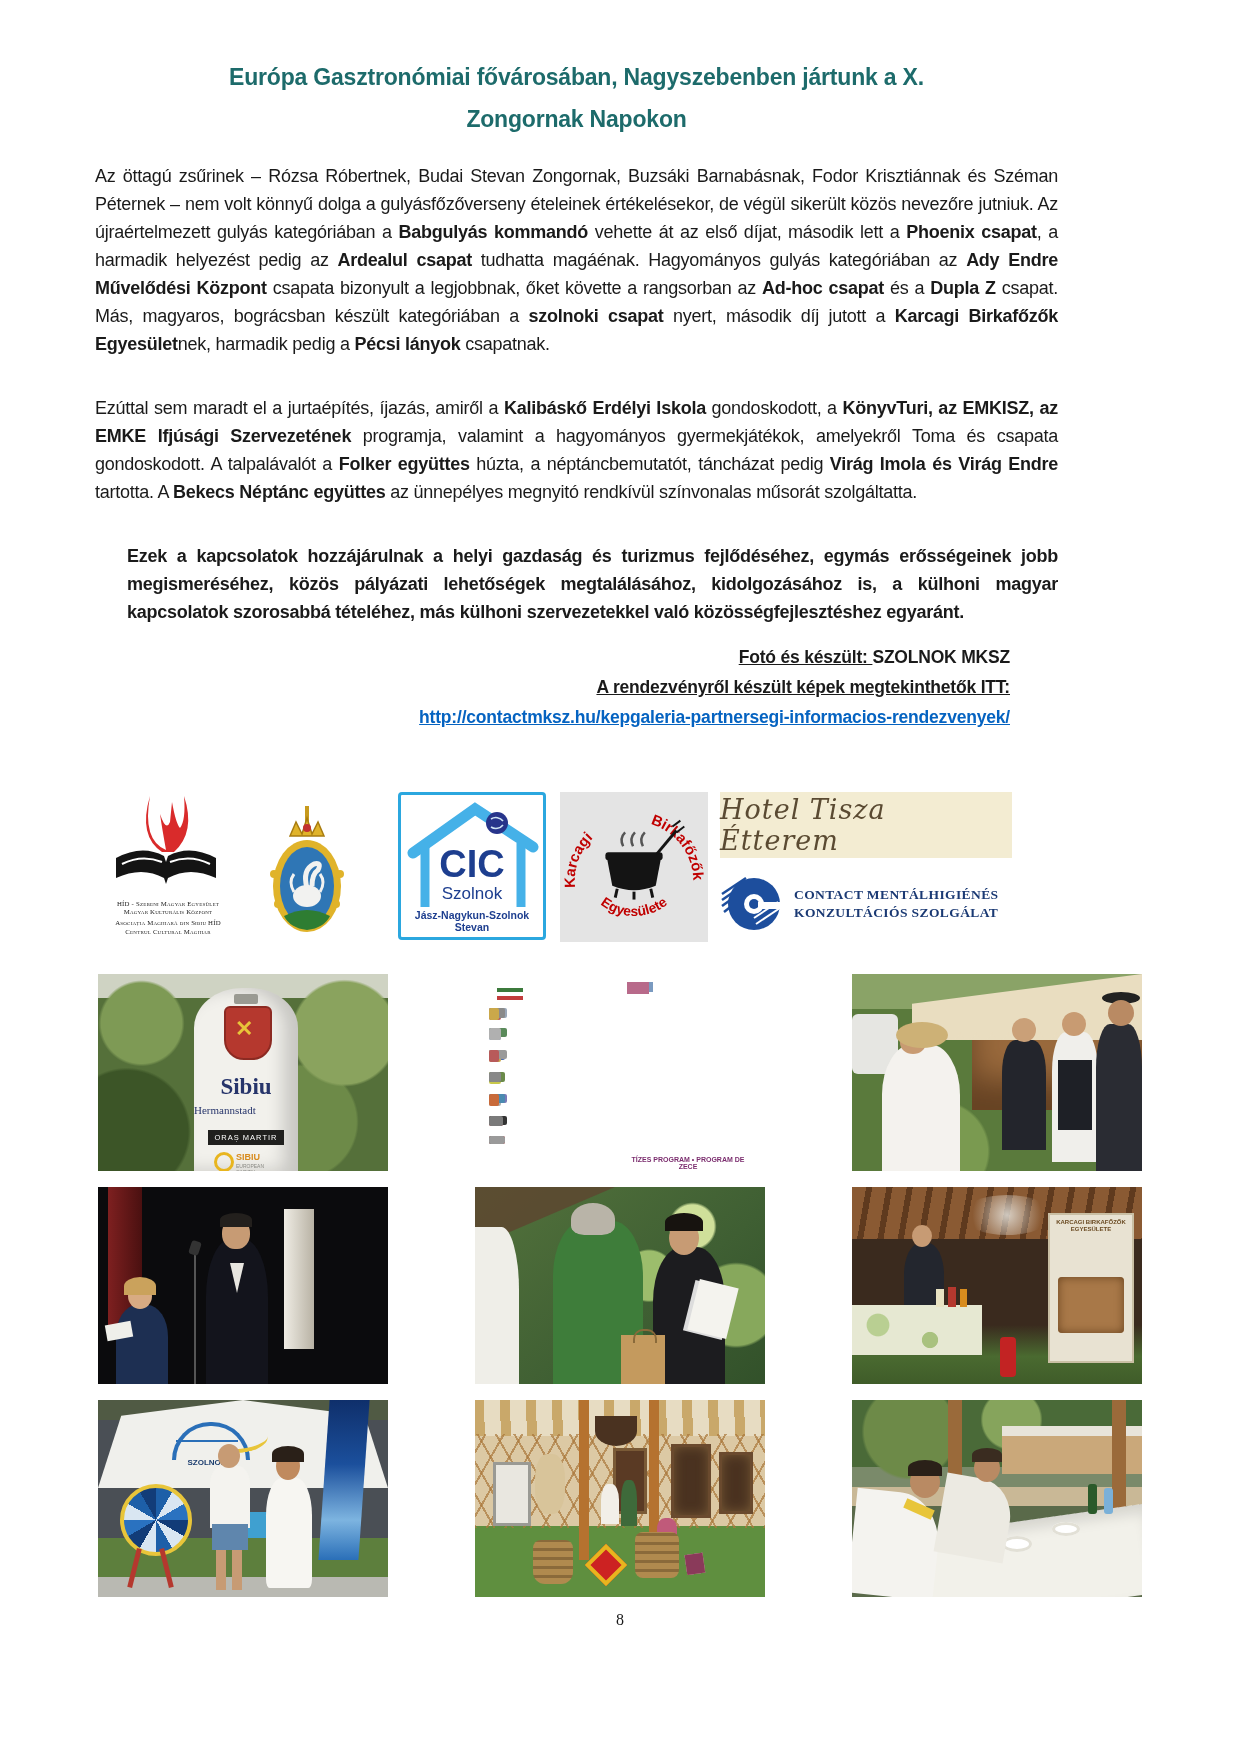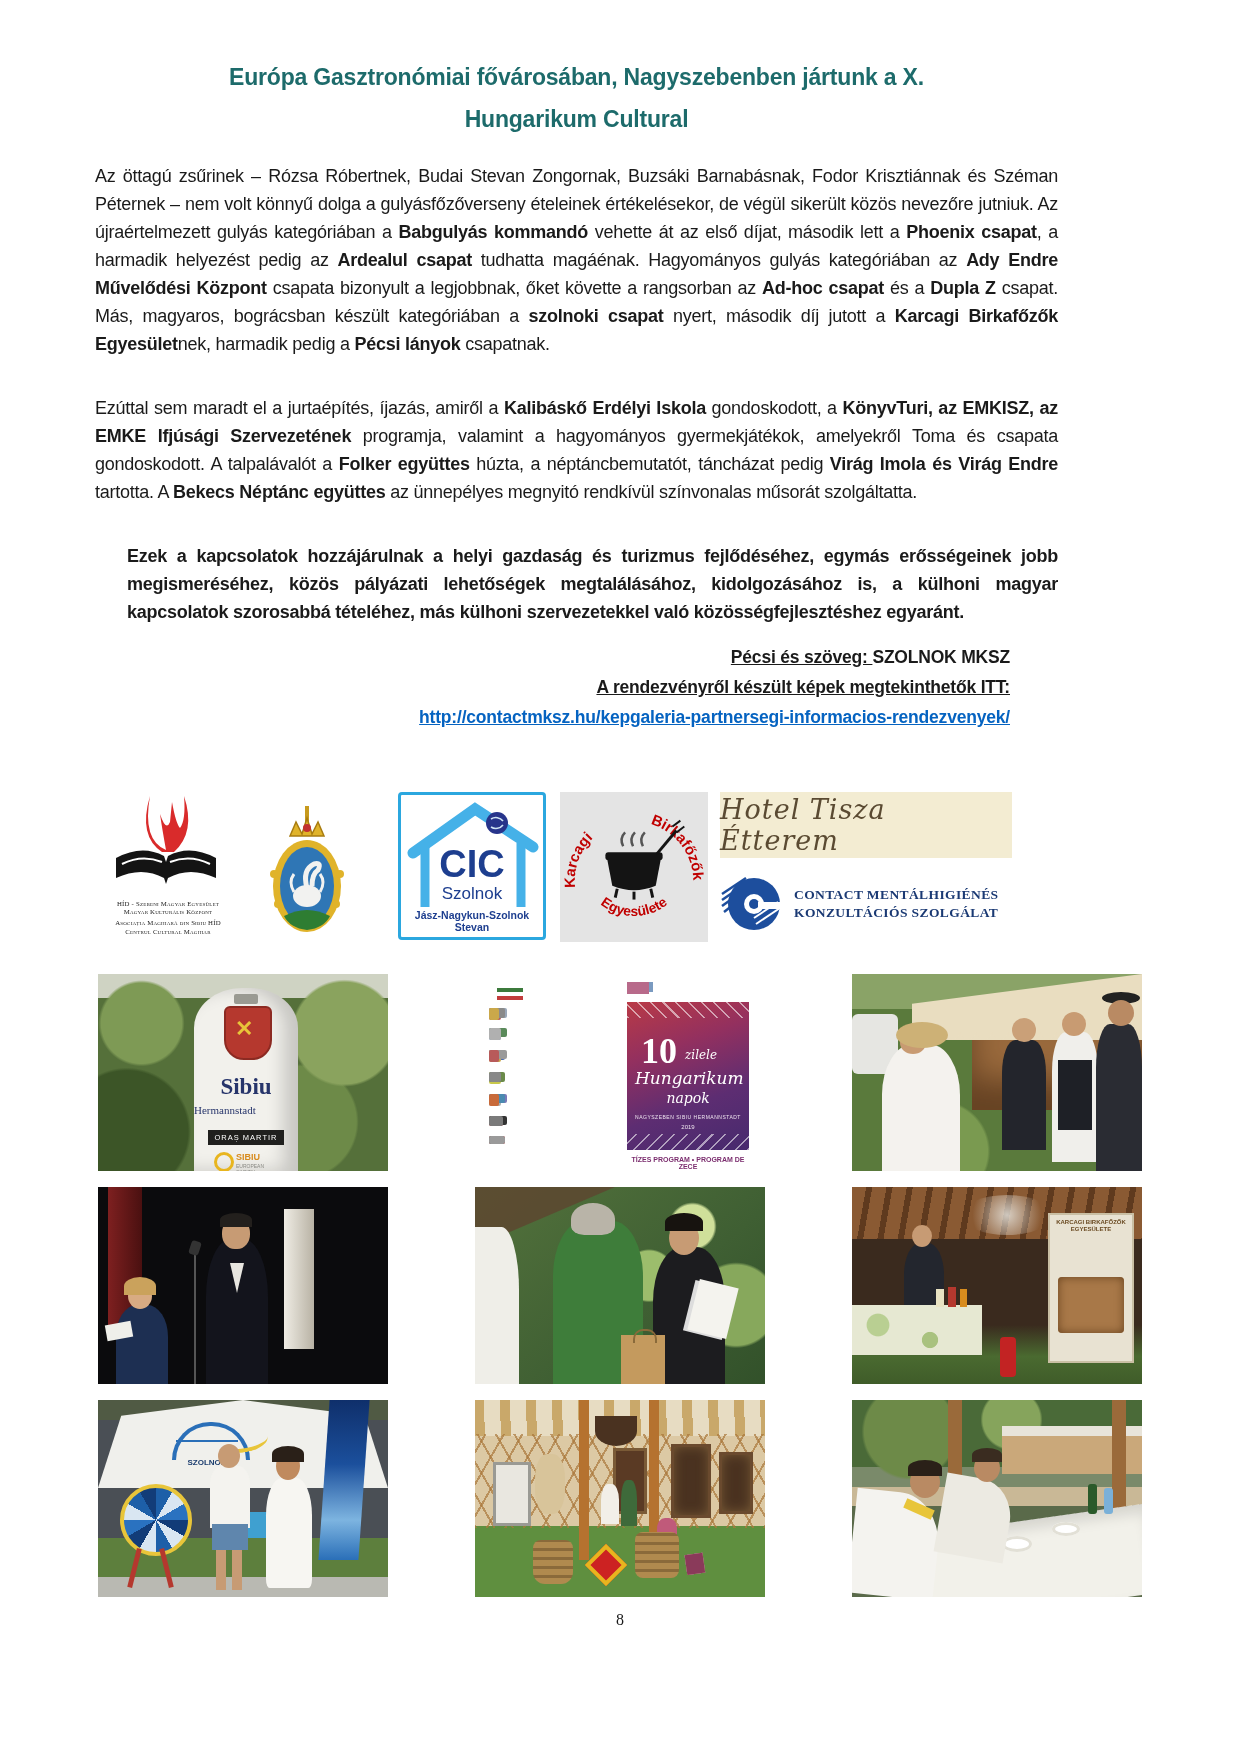--- a/index.html
+++ b/index.html
@@ -246,30 +246,30 @@
   svg text{font-family:"Liberation Sans",sans-serif;}
 </style>
 </head>
 <body>
 
 <div class="page">
 
   <div class="textcol">
     <h1 class="title" style="color:#1d6b6b">
       <span>Európa Gasztronómiai fővárosában, Nagyszebenben jártunk a X.</span><br>
-      <span>Hungarikum Cultural</span>
+      <span>Zongornak Napokon</span>
     </h1>
 
     <p class="body"><span>Az öttagú zsűrinek – Rózsa Róbertnek, Budai Stevan Zongornak, Buzsáki Barnabásnak, Fodor Krisztiánnak és Széman Péternek – nem volt könnyű dolga a gulyásfőzőverseny ételeinek értékelésekor, de végül sikerült közös nevezőre jutniuk. Az újraértelmezett gulyás kategóriában a </span><b>Babgulyás kommandó</b><span> vehette át az első díjat, második lett a </span><b>Phoenix csapat</b><span>, a harmadik helyezést pedig az </span><b>Ardealul csapat</b><span> tudhatta magáénak. Hagyományos gulyás kategóriában az </span><b>Ady Endre Művelődési Központ</b><span> csapata bizonyult a legjobbnak, őket követte a rangsorban az </span><b>Ad-hoc csapat</b><span> és a </span><b>Dupla Z</b><span> csapat. Más, magyaros, bográcsban készült kategóriában a </span><b>szolnoki csapat</b><span> nyert, második díj jutott a </span><b>Karcagi Birkafőzők Egyesület</b><span>nek, harmadik pedig a </span><b>Pécsi lányok</b><span> csapatnak.</span></p>
     <p class="body sp"><span>Ezúttal sem maradt el a jurtaépítés, íjazás, amiről a </span><b>Kalibáskő Erdélyi Iskola</b><span> gondoskodott, a </span><b>KönyvTuri, az EMKISZ, az EMKE Ifjúsági Szervezetének</b><span> programja, valamint a hagyományos gyermekjátékok, amelyekről Toma és csapata gondoskodott. A talpalávalót a </span><b>Folker együttes</b><span> húzta, a néptáncbemutatót, táncházat pedig </span><b>Virág Imola és Virág Endre</b><span> tartotta. A </span><b>Bekecs Néptánc együttes</b><span> az ünnepélyes  megnyitó rendkívül színvonalas műsorát szolgáltatta.</span></p>
     <p class="body sp allbold"><b>Ezek a kapcsolatok hozzájárulnak a helyi gazdaság és turizmus fejlődéséhez, egymás erősségeinek jobb megismeréséhez, közös pályázati lehetőségek megtalálásához, kidolgozásához is, a külhoni magyar kapcsolatok szorosabbá tételéhez, más külhoni szervezetekkel való közösségfejlesztéshez egyaránt.</b></p>
 
     <div class="credits">
       <div>
-        <span class="u">Pécsi és szöveg: </span><span>SZOLNOK MKSZ</span>
+        <span class="u">Fotó és készült: </span><span>SZOLNOK MKSZ</span>
       </div>
       <div class="u">A rendezvényről készült képek megtekinthetők ITT:</div>
       <div><a style="color:#0563c1">http://contactmksz.hu/kepgaleria-partnersegi-informacios-rendezvenyek/</a></div>
     </div>
   </div>
 
   <div class="logos">
 
     <div class="logo-hid">
       <svg width="140" height="104" viewBox="0 0 140 104">
@@ -428,28 +428,20 @@
       <div class="pb-lrow" style="top:162px">
           <i style="width:16px;height:8px;background:#c23c3c"></i>
           <i style="width:14px;height:8px;background:#6a6a6a"></i>
           <i style="width:16px;height:8px;background:#9a9a9a"></i>
         </div>
       <div class="pb-top1">
           <i style="width:20px;height:12px;background:#c23c3c;display:block"></i>
           <i style="width:26px;height:10px;background:#7a9ac0;display:block"></i>
           <i style="width:22px;height:12px;background:#b86a8a;display:block"></i>
         </div>
-      <div class="pb-poster">
-        <div class="pb-10">10</div>
-        <div class="pb-s1">zilele</div>
-        <div class="pb-s2">Hungarikum</div>
-        <div class="pb-s3">napok</div>
-        <div class="pb-cities">NAGYSZEBEN   SIBIU   HERMANNSTADT</div>
-        <div class="pb-year">2019</div>
-      </div>
       <div class="pb-bot">TÍZES PROGRAM  •  PROGRAM DE ZECE</div>
     </div>
 
     <div class="ph pc">
       <div class="pc-awn"></div>
         <div class="pc-scal"></div>
         <div class="pc-wood"></div>
       <div class="pc-t1"></div>
       <div class="pc-m1"></div>
         <div class="pc-h1"></div>

